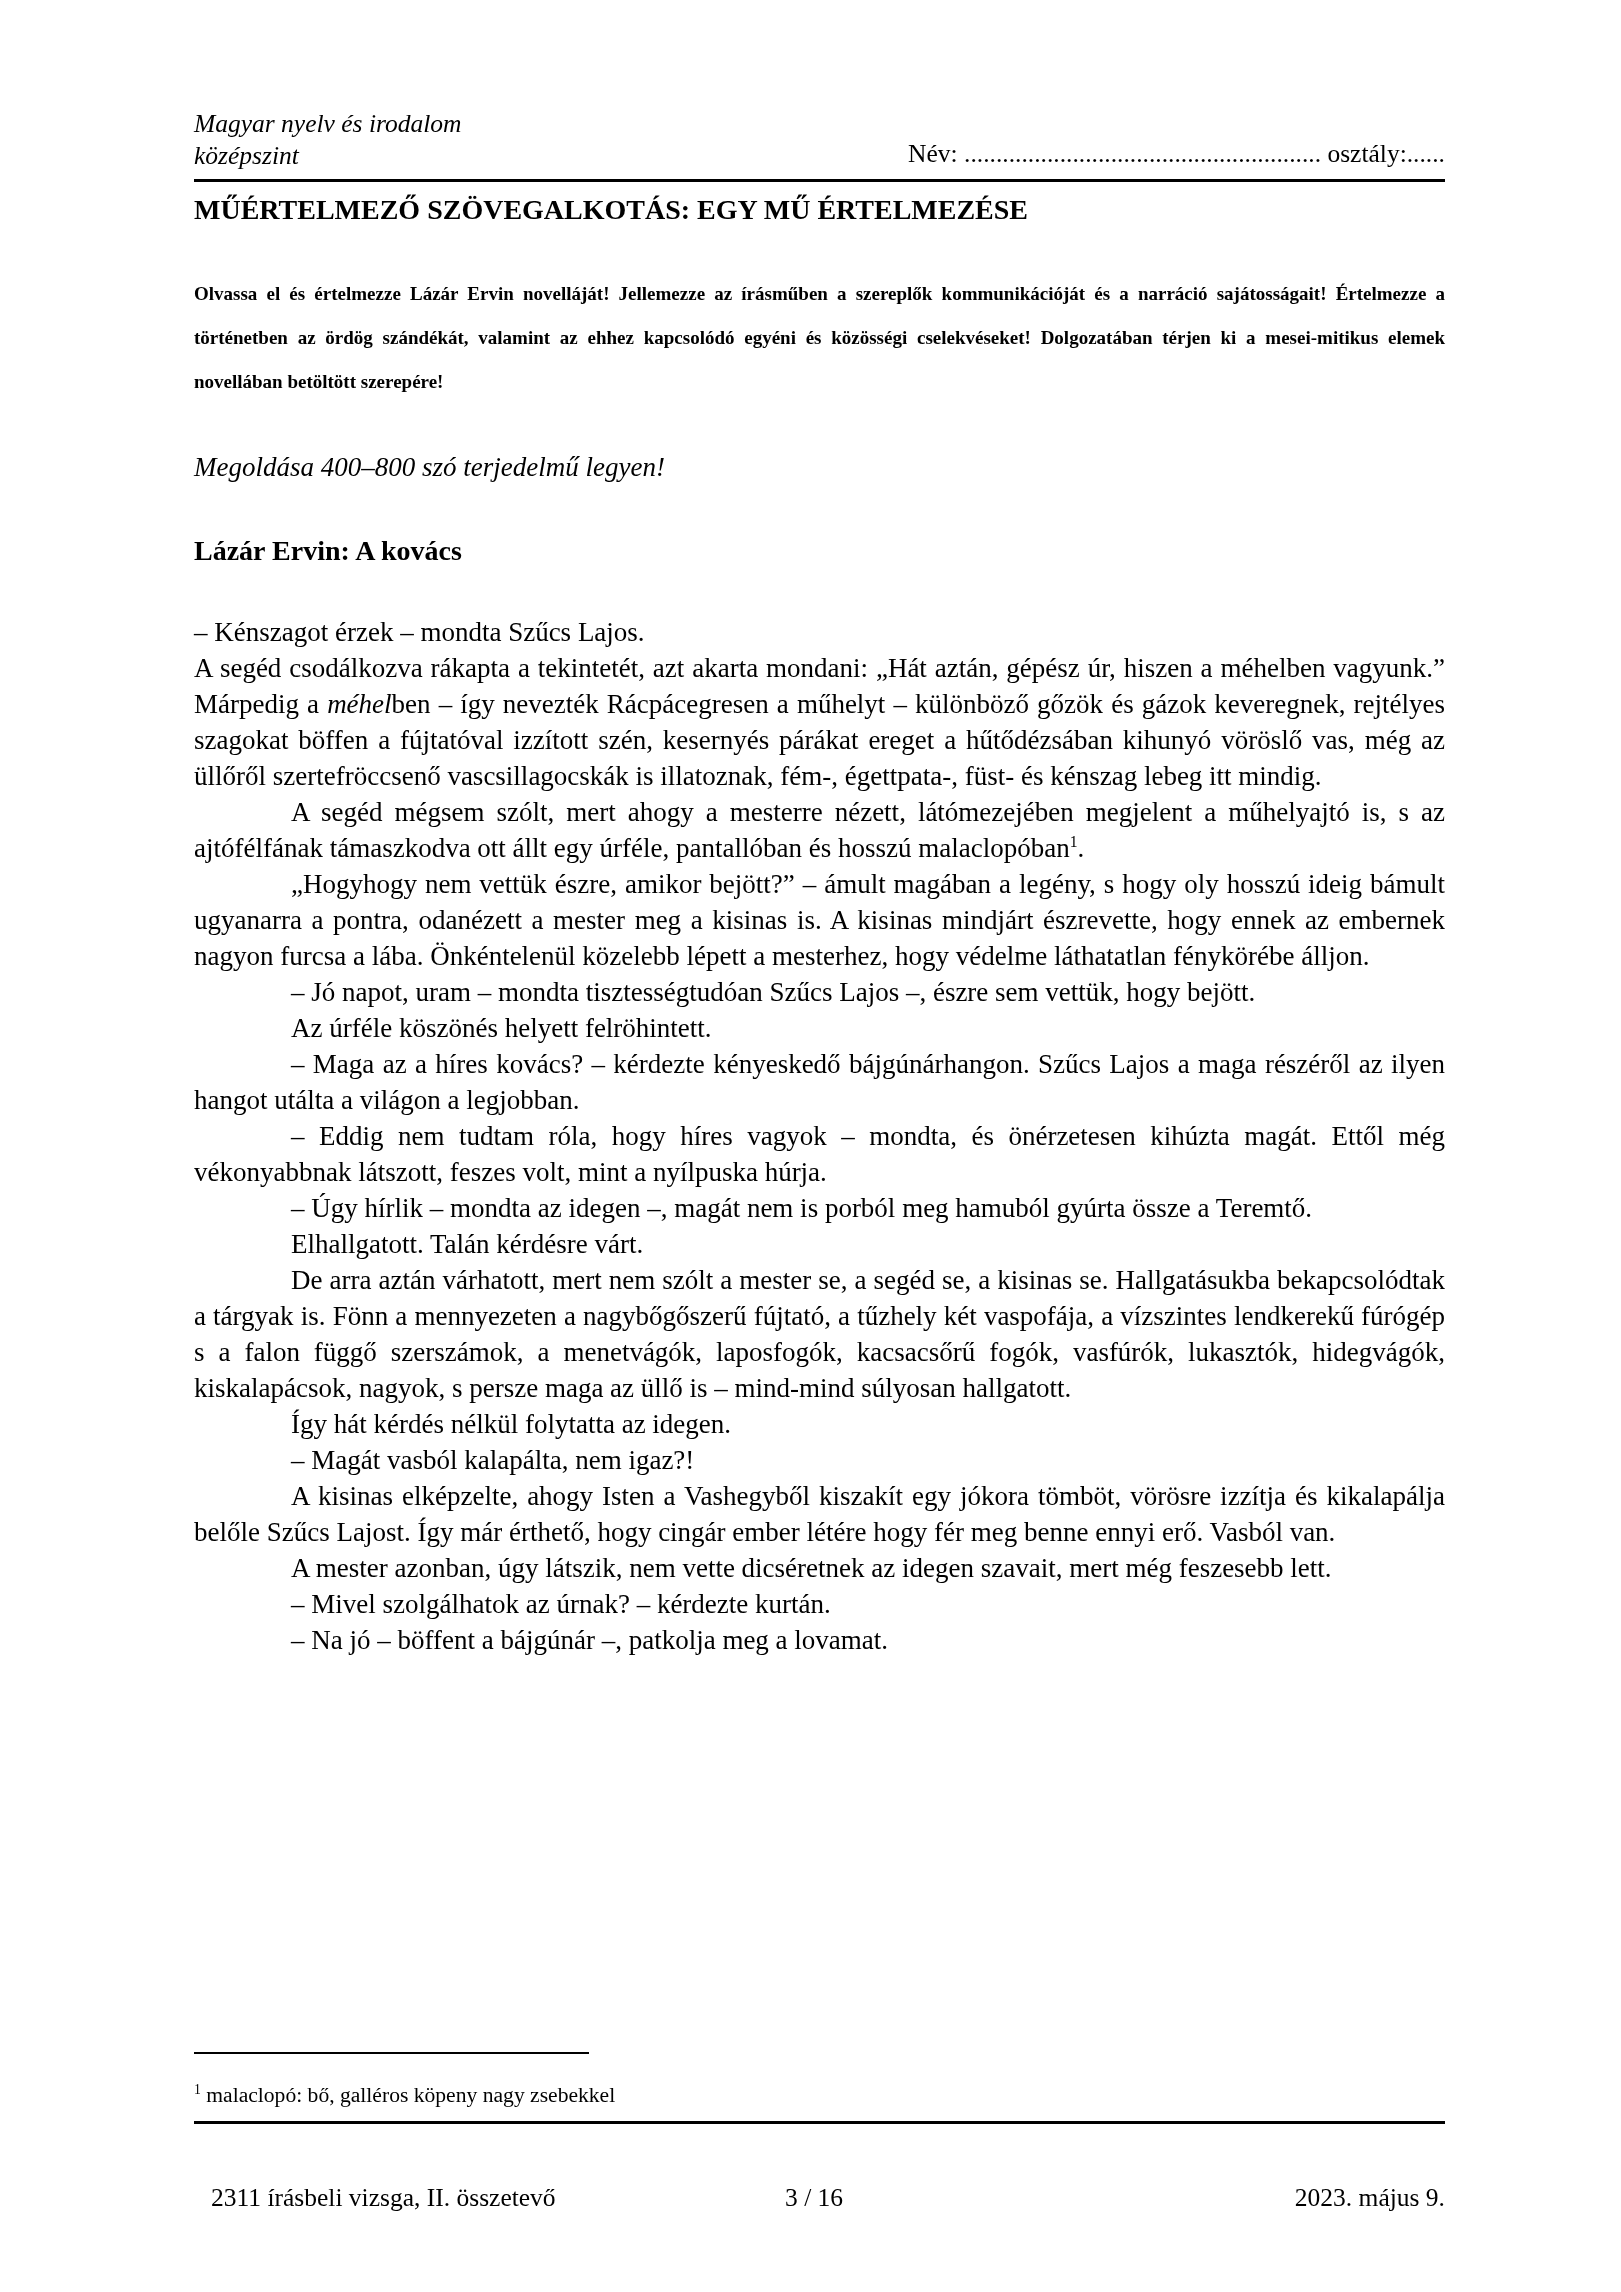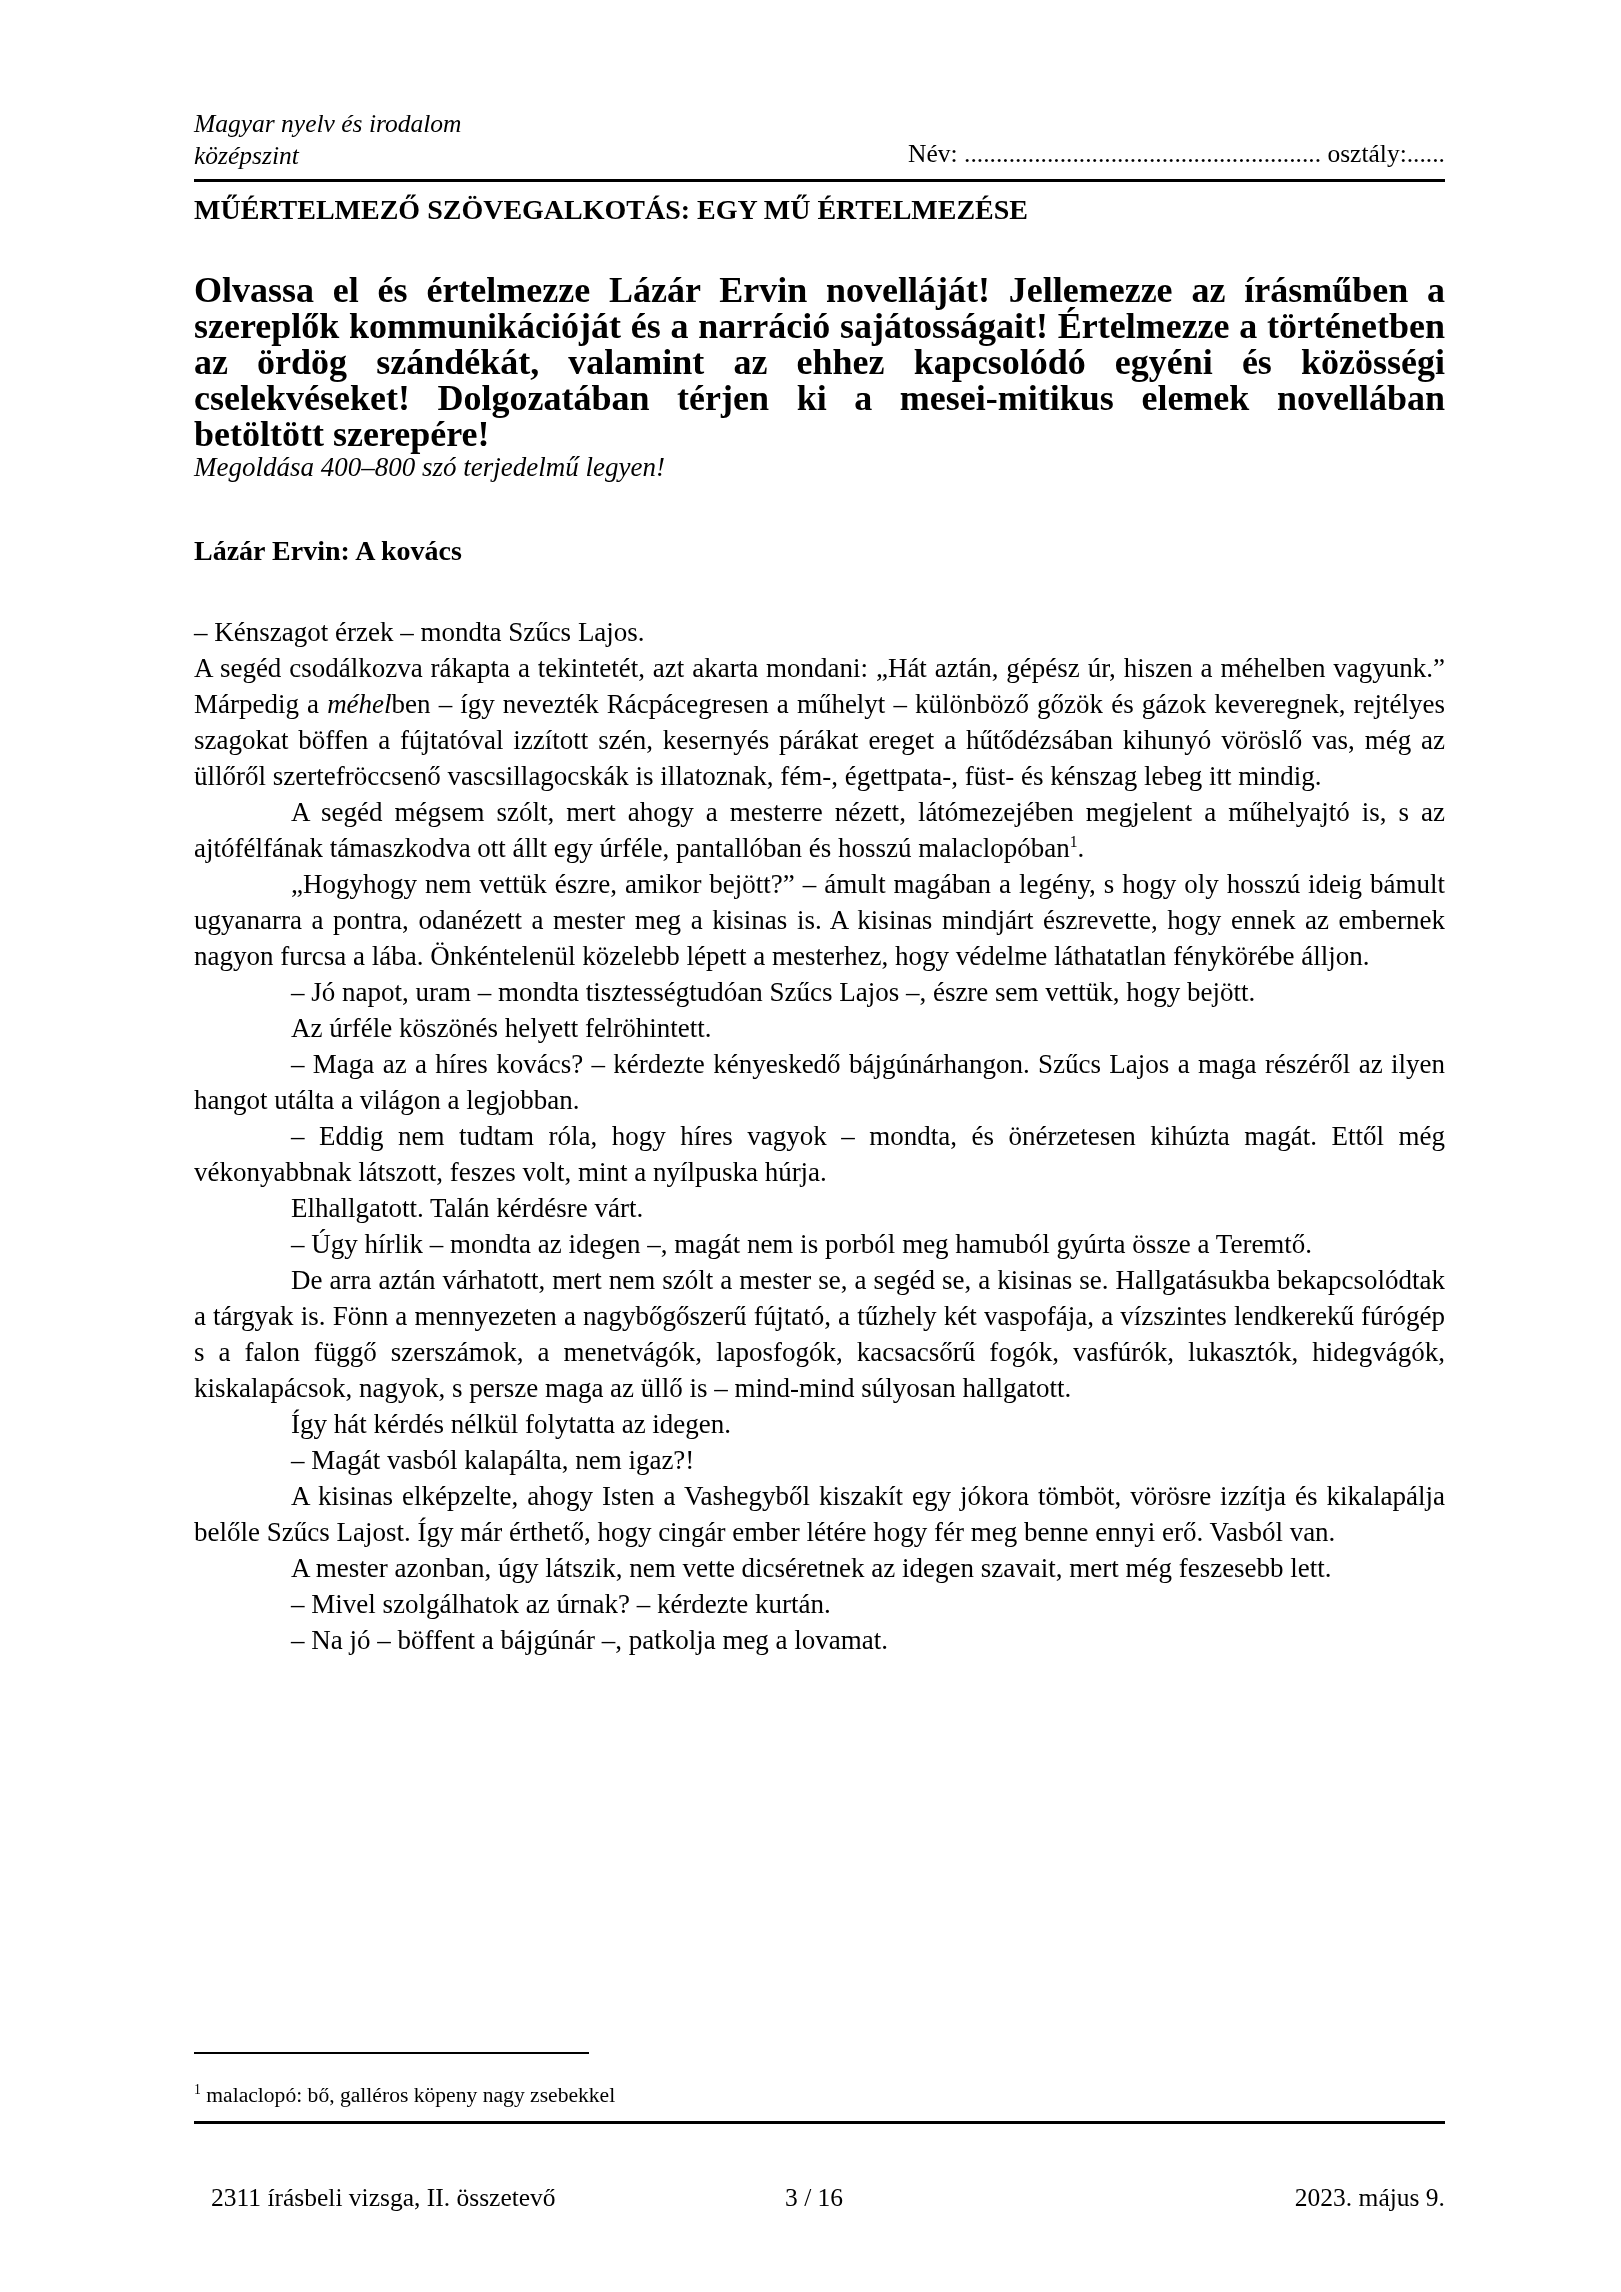--- a/index.html
+++ b/index.html
@@ -4,21 +4,21 @@
 <style>
   html, body { margin: 0; padding: 0; background: #ffffff; }
   body { width: 1621px; height: 2293px; position: relative; overflow: hidden;
          font-family: "Liberation Serif", "DejaVu Serif", serif; color: #000; }
   .page { position: absolute; left: 194px; top: 0; width: 1251px; }
   .hdr { position: absolute; top: 108px; left: 0; width: 1251px; height: 76px; font-size: 25.5px; line-height: 32px; }
   .hdr-left { position: absolute; left: 0; top: 0; font-style: italic; }
   .hdr-right { position: absolute; right: 0; top: 30px; }
   .rule-thick { position: absolute; left: 0; width: 1251px; height: 2.9px; background: #000; }
   .title { position: absolute; top: 194px; left: 0; font-size: 28px; font-weight: bold; white-space: nowrap; }
-  .task { position: absolute; top: 272px; left: 0; width: 1251px; font-size: 36px; line-height: 36px;
+  .task { position: absolute; top: 272px; left: 0; width: 1251px; font-size: 19px; line-height: 44px;
           font-weight: bold; text-align: justify; }
   .task-note { position: absolute; top: 450px; left: 0; font-size: 27px; font-style: italic; line-height: 35px; }
   .story-title { position: absolute; top: 535px; left: 0; font-size: 28px; font-weight: bold; }
   .story { position: absolute; top: 614px; left: 0; width: 1251px; font-size: 27px; line-height: 36px; }
   .story p { margin: 0; text-align: justify; }
   .story p.ind { text-indent: 97px; }
   .story sup { font-size: 15.7px; line-height: 0; }
   .fn-rule { position: absolute; top: 2052px; left: 0; width: 395px; height: 2px; background: #000; }
   .footnote { position: absolute; top: 2082px; left: 0; font-size: 21.6px; }
   .footnote sup { font-size: 13.7px; }
@@ -49,22 +49,22 @@
 
   <div class="story">
     <p>– Kénszagot érzek – mondta Szűcs Lajos.</p>
     <p><span>A segéd csodálkozva rákapta a tekintetét, azt akarta mondani: „Hát aztán, gépész úr, hiszen a méhelben vagyunk.” Márpedig a </span><i>méhel</i><span>ben – így nevezték Rácpácegresen a műhelyt – különböző gőzök és gázok keveregnek, rejtélyes szagokat böffen a fújtatóval izzított szén, kesernyés párákat ereget a hűtődézsában kihunyó vöröslő vas, még az üllőről szertefröccsenő vascsillagocskák is illatoznak, fém-, égettpata-, füst- és kénszag lebeg itt mindig.</span></p>
     <p class="ind"><span>A segéd mégsem szólt, mert ahogy a mesterre nézett, látómezejében megjelent a műhelyajtó is, s az ajtófélfának támaszkodva ott állt egy úrféle, pantallóban és hosszú malaclopóban</span><sup>1</sup><span>.</span></p>
     <p class="ind">„Hogyhogy nem vettük észre, amikor bejött?” – ámult magában a legény, s hogy oly hosszú ideig bámult ugyanarra a pontra, odanézett a mester meg a kisinas is. A kisinas mindjárt észrevette, hogy ennek az embernek nagyon furcsa a lába. Önkéntelenül közelebb lépett a mesterhez, hogy védelme láthatatlan fénykörébe álljon.</p>
     <p class="ind">– Jó napot, uram – mondta tisztességtudóan Szűcs Lajos –, észre sem vettük, hogy bejött.</p>
     <p class="ind">Az úrféle köszönés helyett felröhintett.</p>
     <p class="ind">– Maga az a híres kovács? – kérdezte kényeskedő bájgúnárhangon. Szűcs Lajos a maga részéről az ilyen hangot utálta a világon a legjobban.</p>
     <p class="ind">– Eddig nem tudtam róla, hogy híres vagyok – mondta, és önérzetesen kihúzta magát. Ettől még vékonyabbnak látszott, feszes volt, mint a nyílpuska húrja.</p>
+    <p class="ind">– Úgy hírlik – mondta az idegen –, magát nem is porból meg hamuból gyúrta össze a Teremtő.</p>
     <p class="ind">Elhallgatott. Talán kérdésre várt.</p>
-    <p class="ind">– Úgy hírlik – mondta az idegen –, magát nem is porból meg hamuból gyúrta össze a Teremtő.</p>
     <p class="ind">De arra aztán várhatott, mert nem szólt a mester se, a segéd se, a kisinas se. Hallgatásukba bekapcsolódtak a tárgyak is. Fönn a mennyezeten a nagybőgőszerű fújtató, a tűzhely két vaspofája, a vízszintes lendkerekű fúrógép s a falon függő szerszámok, a menetvágók, laposfogók, kacsacsőrű fogók, vasfúrók, lukasztók, hidegvágók, kiskalapácsok, nagyok, s persze maga az üllő is – mind-mind súlyosan hallgatott.</p>
     <p class="ind">Így hát kérdés nélkül folytatta az idegen.</p>
     <p class="ind">– Magát vasból kalapálta, nem igaz?!</p>
     <p class="ind">A kisinas elképzelte, ahogy Isten a Vashegyből kiszakít egy jókora tömböt, vörösre izzítja és kikalapálja belőle Szűcs Lajost. Így már érthető, hogy cingár ember létére hogy fér meg benne ennyi erő. Vasból van.</p>
     <p class="ind">A mester azonban, úgy látszik, nem vette dicséretnek az idegen szavait, mert még feszesebb lett.</p>
     <p class="ind">– Mivel szolgálhatok az úrnak? – kérdezte kurtán.</p>
     <p class="ind">– Na jó – böffent a bájgúnár –, patkolja meg a lovamat.</p>
   </div>
 
   <div class="fn-rule"></div>

